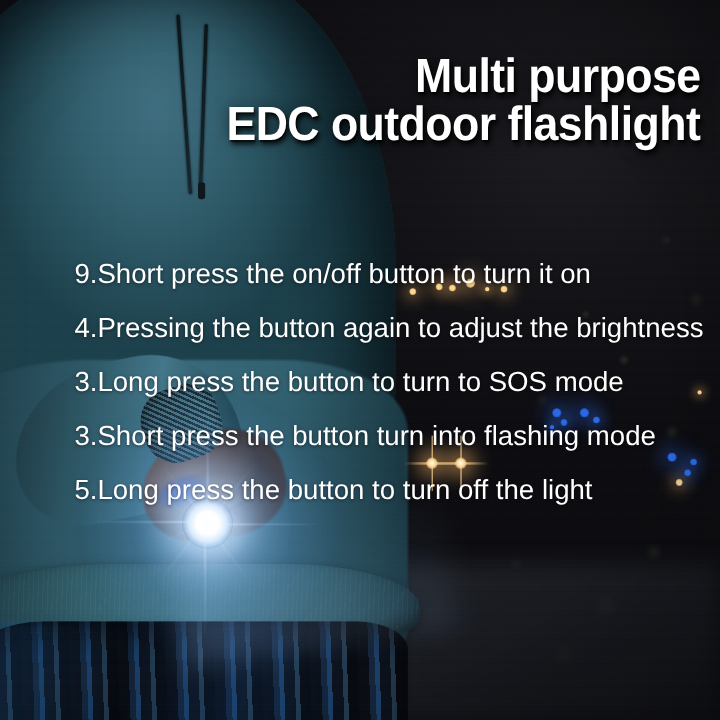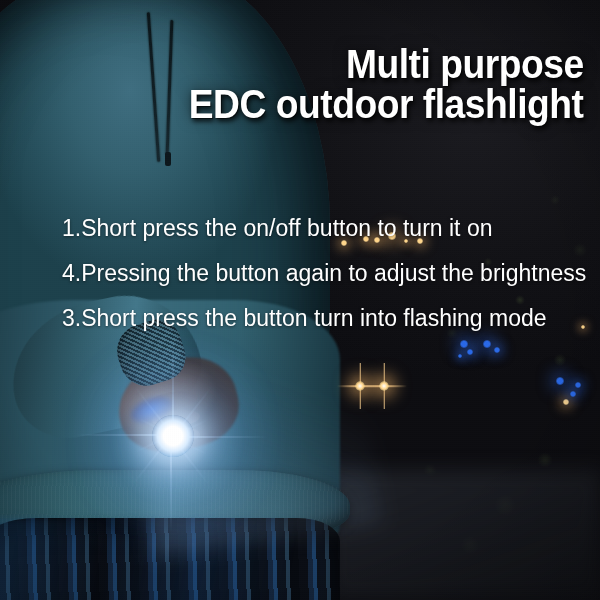--- a/index.html
+++ b/index.html
@@ -279,18 +279,20 @@
     </div>
 
   <div class="layer vignette"></div>
   <div class="layer grain"></div>
 
   <div class="title title-1">Multi purpose</div>
   <div class="title title-2">EDC outdoor flashlight</div>
 
 
   <div class="steps" id="steps">
-      <div class="step">1.Short press the on/off button to turn it on</div>
+      <div class="step">9.Short press the on/off button to turn it on</div>
       <div class="step">4.Pressing the button again to adjust the brightness</div>
+      <div class="step">3.Long press the button to turn to SOS mode</div>
       <div class="step">3.Short press the button turn into flashing mode</div>
+      <div class="step">5.Long press the button to turn off the light</div>
     </div>
 
 </div>
 
 </body></html>

